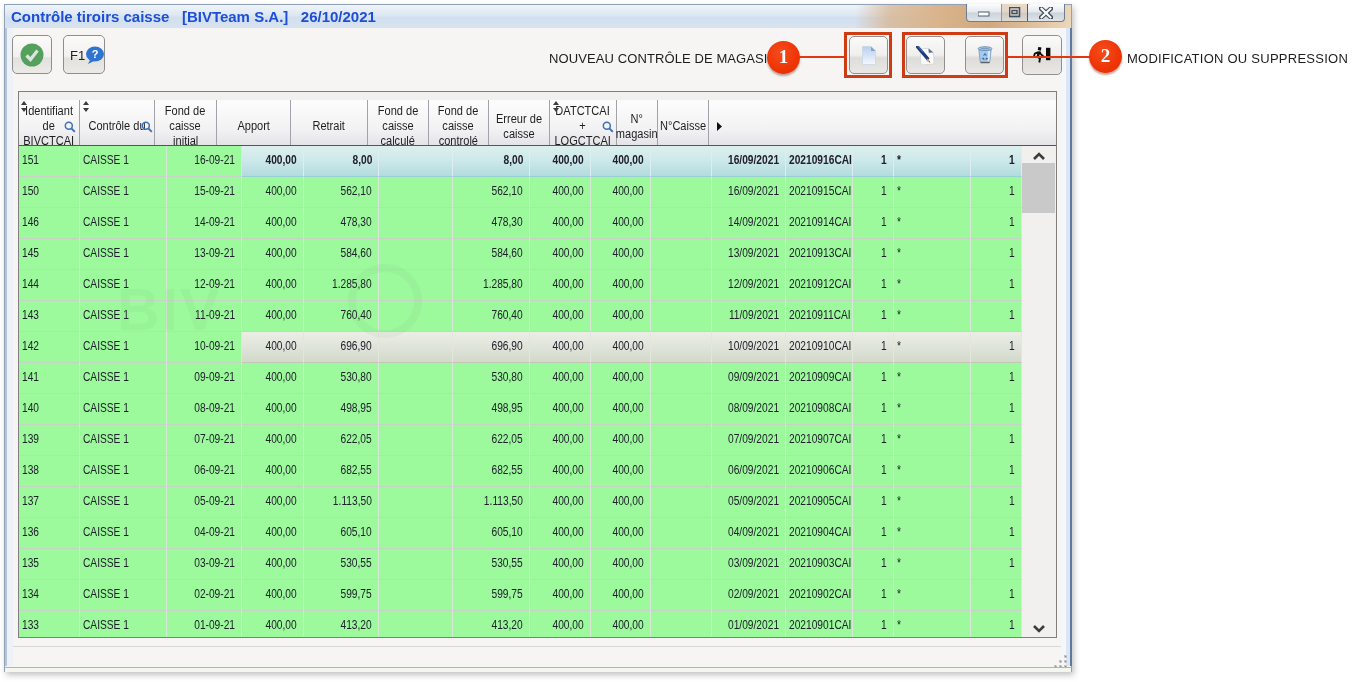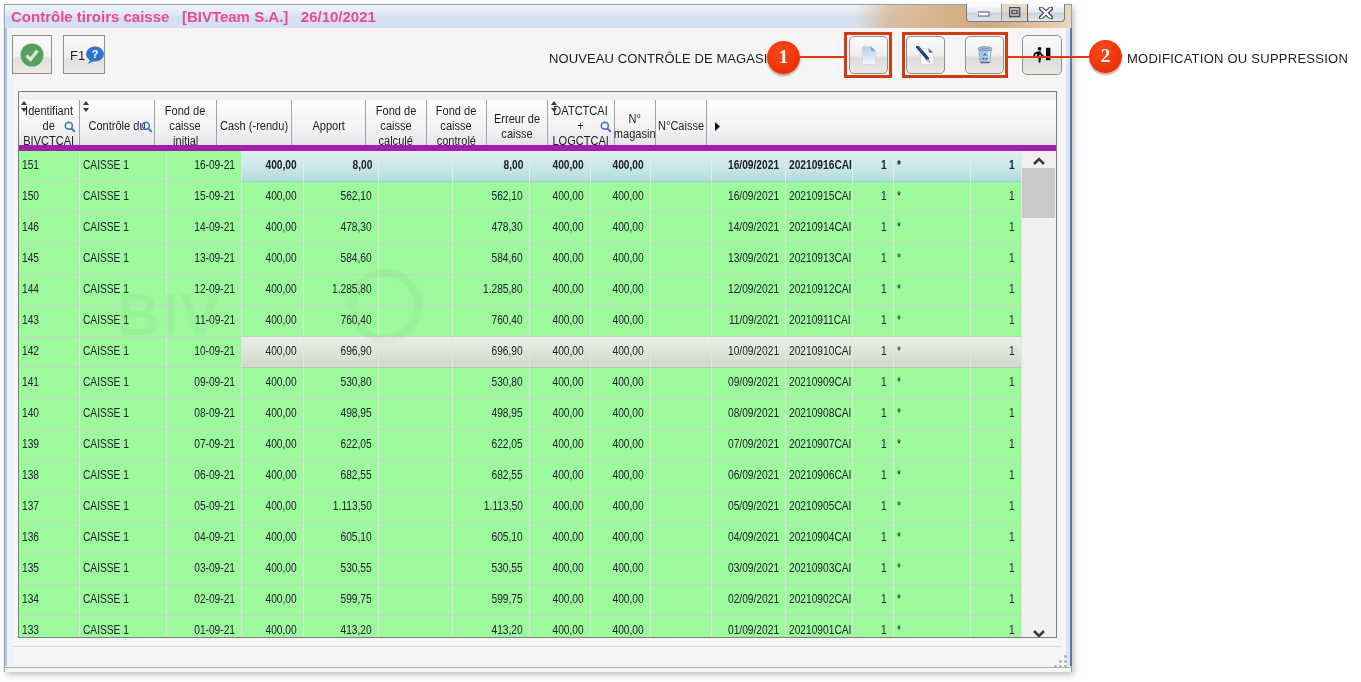--- a/index.html
+++ b/index.html
@@ -1,28 +1,28 @@
 <!DOCTYPE html>
 <html><head><meta charset="utf-8"><style>
 *{margin:0;padding:0;box-sizing:border-box}
 html,body{width:1361px;height:682px;background:#fff;font-family:"Liberation Sans",sans-serif;overflow:hidden}
 .abs{position:absolute}
 #win{left:4px;top:4px;width:1068px;height:668px;background:#f6f5f3;border:1px solid #8fa2ba;box-shadow:2px 3px 6px rgba(80,80,80,.35)}
 #titlebar{left:5px;top:5px;width:1066px;height:23px;background:linear-gradient(180deg,#f0f4fa 0%,#dde7f3 45%,#d2dfee 55%,#d8e3f0 100%)}
 #tan{left:856px;top:5px;width:215px;height:23px;background:linear-gradient(97deg,rgba(215,180,142,0) 0%,rgba(215,180,142,.75) 16%,#d9b48c 38%,#d0a87e 62%,#dfc09a 82%,#ecd8ba 100%)}
-#title{left:11px;top:8px;font-size:15px;font-weight:bold;color:#ec4899;white-space:pre}
+#title{left:11px;top:8px;font-size:15px;font-weight:bold;color:#1d4ed8;white-space:pre}
 #caps{left:966px;top:4px;width:99px;height:18px;background:linear-gradient(180deg,#fbfcfd 0%,#e6eaee 45%,#ccd3da 55%,#dfe4e9 100%);border:1px solid #6e7e90;border-top:none;border-radius:0 0 4px 4px;display:flex}
 .cap{height:100%;display:flex;align-items:center;justify-content:center}
 #cap-min{width:35px;border-right:1px solid #8a97a5}
 #cap-max{width:26px;background:linear-gradient(180deg,rgba(219,186,150,.55),rgba(219,186,150,.25));border-right:1px solid #7c4a38}
 #cap-close{width:35px}
 #lstrip{left:5px;top:28px;width:8px;height:638px;background:linear-gradient(90deg,#b6c4d6 0 2px,#eef2f8 2px 100%)}
 #rstrip{left:1061px;top:28px;width:11px;height:638px;background:linear-gradient(90deg,#f4f6f9 0 5px,#dce6f3 5px 9px,#5d79a0 9px 100%)}
 #bstrip{left:5px;top:667px;width:1066px;height:5px;background:linear-gradient(180deg,#aeb8a4 0 1px,#f4f6f0 1px 100%)}
-.btn{border:1px solid #8e8e8e;border-radius:0;background:linear-gradient(180deg,#fbfbfa 0%,#f2f1ef 55%,#e2e1de 60%,#eceae7 100%)}
+.btn{border:1px solid #8e8e8e;border-radius:5px;background:linear-gradient(180deg,#fbfbfa 0%,#f2f1ef 55%,#e2e1de 60%,#eceae7 100%)}
 #b-check{left:12px;top:35px;width:40px;height:39px}
 #b-f1{left:63px;top:35px;width:42px;height:39px}
 #lbl1{left:549px;top:51px;font-size:13px;letter-spacing:.1px;color:#1c1c1c;white-space:pre}
 .redcircle{width:33px;height:33px;border-radius:50%;background:radial-gradient(circle at 42% 35%,#f64c1c 0%,#ee3406 60%,#e02e03 100%);color:#fff;font-size:19px;font-weight:bold;font-family:'Liberation Serif',serif;text-align:center;line-height:32px;box-shadow:0 2px 2px rgba(120,60,40,.45)}
 #circ1{left:767px;top:41px}
 #circ2{left:1089px;top:40px}
 .rline{height:2px;background:#e0390f}
 #ln1{left:799px;top:56px;width:47px}
 #ln2a{left:1007px;top:56px;width:84px;z-index:30}
 
@@ -32,21 +32,21 @@
 .sbtn{width:39px;height:38px;border:1px solid #909090;border-radius:5px;background:linear-gradient(180deg,#fafaf9 0%,#f0efee 50%,#dddcd9 58%,#e9e8e5 100%);display:flex;align-items:center;justify-content:center}
 #b-new{left:849px;top:36px}
 #b-edit{left:906px;top:36px}
 #b-del{left:965px;top:36px}
 #b-exit{left:1022px;top:35px;width:40px;height:40px}
 #lbl2{left:1127px;top:51px;font-size:13px;letter-spacing:.25px;color:#1c1c1c;white-space:pre}
 #tbl{left:18px;top:91px;width:1039px;height:547px;border:1px solid #7f7f7f;background:#f1f0ee;overflow:hidden}
 #thead{position:absolute;left:0;top:8px;width:1037px;height:53px;display:flex;background:linear-gradient(180deg,#fdfdfd 0%,#f2f2f4 55%,#e1e1e5 92%,#dcdce0 100%)}
 .hc{height:100%;border-right:1px solid #a2a2aa;display:flex;flex-direction:column;align-items:center;justify-content:center;font-size:12px;line-height:15px;color:#1e1e1e;text-align:center;position:relative;flex:none}
 .hc span{display:inline-block;transform:scaleX(.92);white-space:nowrap}
-#tbody{position:absolute;left:0;top:53px;width:1037px;height:494px;border-top:6px solid #a21caf}
+#tbody{position:absolute;left:0;top:53px;width:1037px;height:494px;border-top:1px solid #a21caf}
 .trow{display:flex;height:31px}
 .tc{height:31px;background:#9cfa9c;border-right:1px solid #d9e6d9;border-bottom:1px solid #c9d2c7;font-size:12px;color:#20202c;line-height:29px;white-space:nowrap;overflow:hidden;flex:none}
 .tc .tx{display:inline-block;transform:scaleX(.85);font-weight:inherit}
 .al{padding-left:3px;text-align:left}
 .al .tx{transform-origin:0 50%}
 .ar{padding-right:6px;text-align:right}
 .ar .tx{transform-origin:100% 50%}
 .sel{font-weight:bold;background:linear-gradient(180deg,#ddefef 0%,#cce8e9 50%,#b2dbde 100%);border-bottom:1px solid #99ced3;border-right:1px solid #ddeef0}
 .hov{background:linear-gradient(180deg,#ebeee6 0%,#dfe4da 50%,#d2d9c9 100%);border-bottom:1px solid #c0c6b8;border-right:1px solid #e2e6dc}
 .c0{width:61px}
@@ -197,25 +197,25 @@
         <svg class="mag" style="right:1px;top:21px" viewBox="0 0 12 12">
           <circle cx="4.8" cy="4.8" r="3.5" fill="none" stroke="#4070b8" stroke-width="1.5"></circle>
           <path d="M7.5 7.5 L10.8 10.8" stroke="#4070b8" stroke-width="1.9"></path>
         </svg>
       </div>
  <div class="hc c3">
         <span>Fond de</span>
         <span>caisse</span>
         <span>initial</span>
       </div>
- <div class="hc c4">
-        <span>Cash (-rendu)</span>
-      </div>
  <div class="hc c5">
         <span>Apport</span>
+      </div>
+ <div class="hc c6">
+        <span>Retrait</span>
       </div>
  <div class="hc c7">
         <span>Fond de</span>
         <span>caisse</span>
         <span>calculé</span>
       </div>
  <div class="hc c8">
         <span>Fond de</span>
         <span>caisse</span>
         <span>controlé</span>

